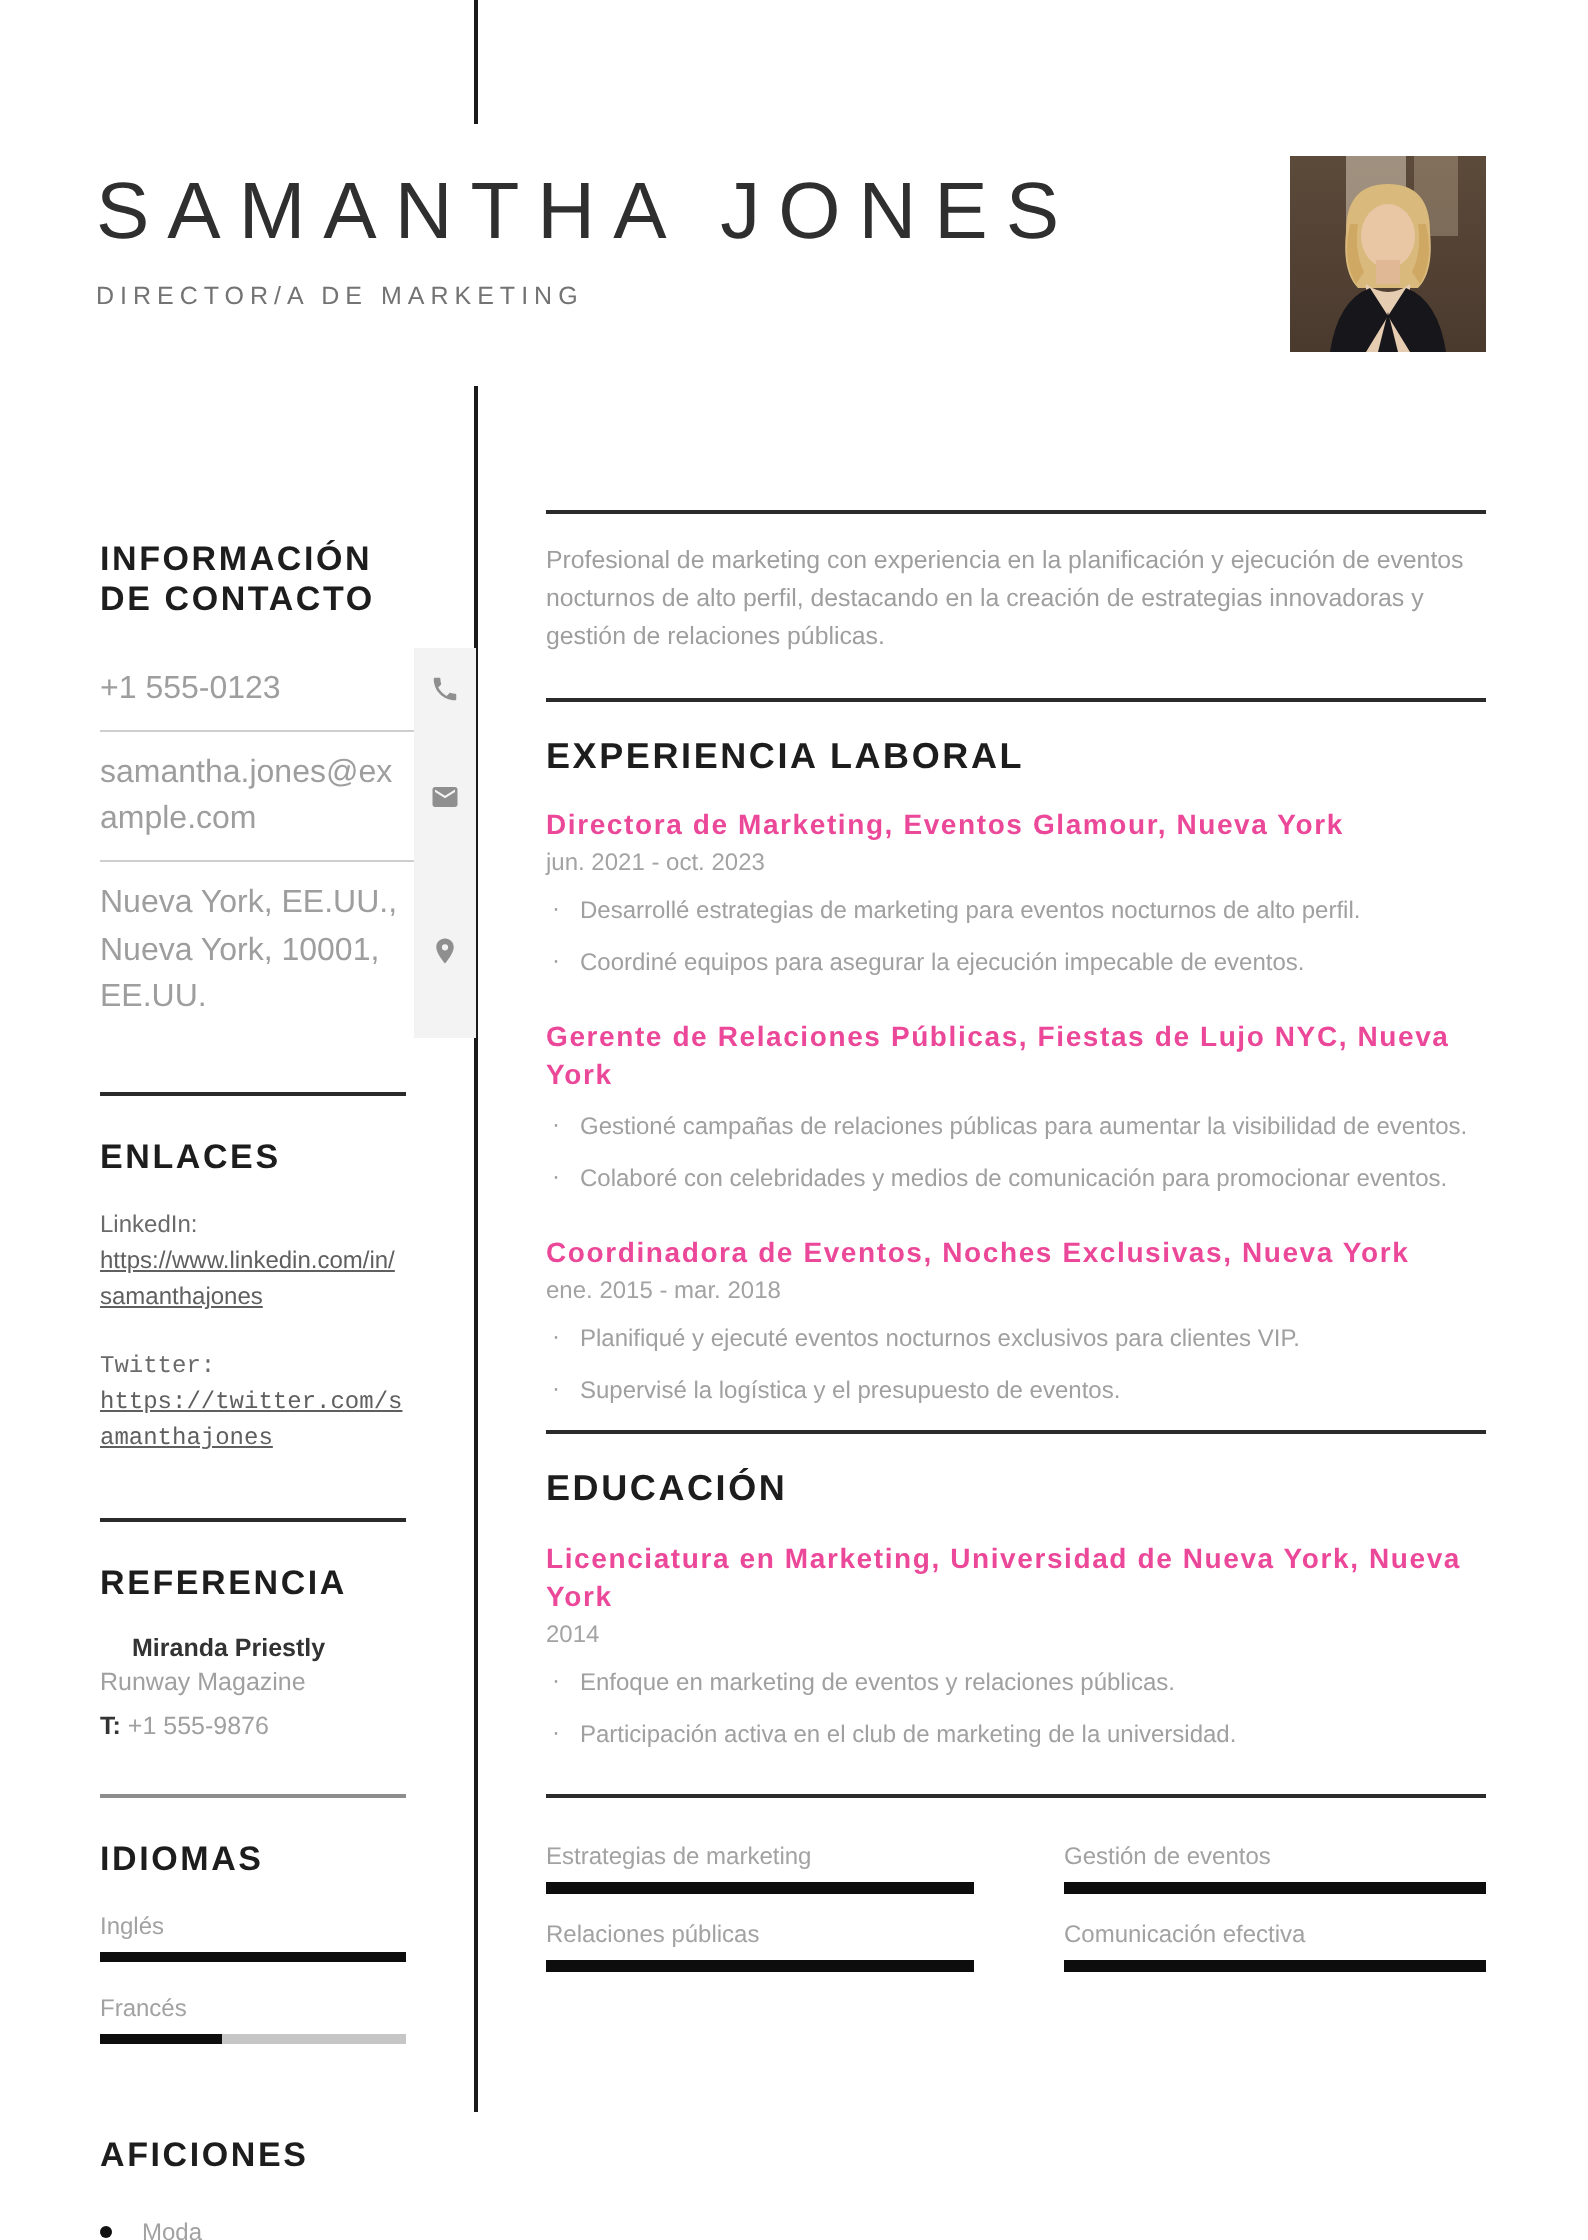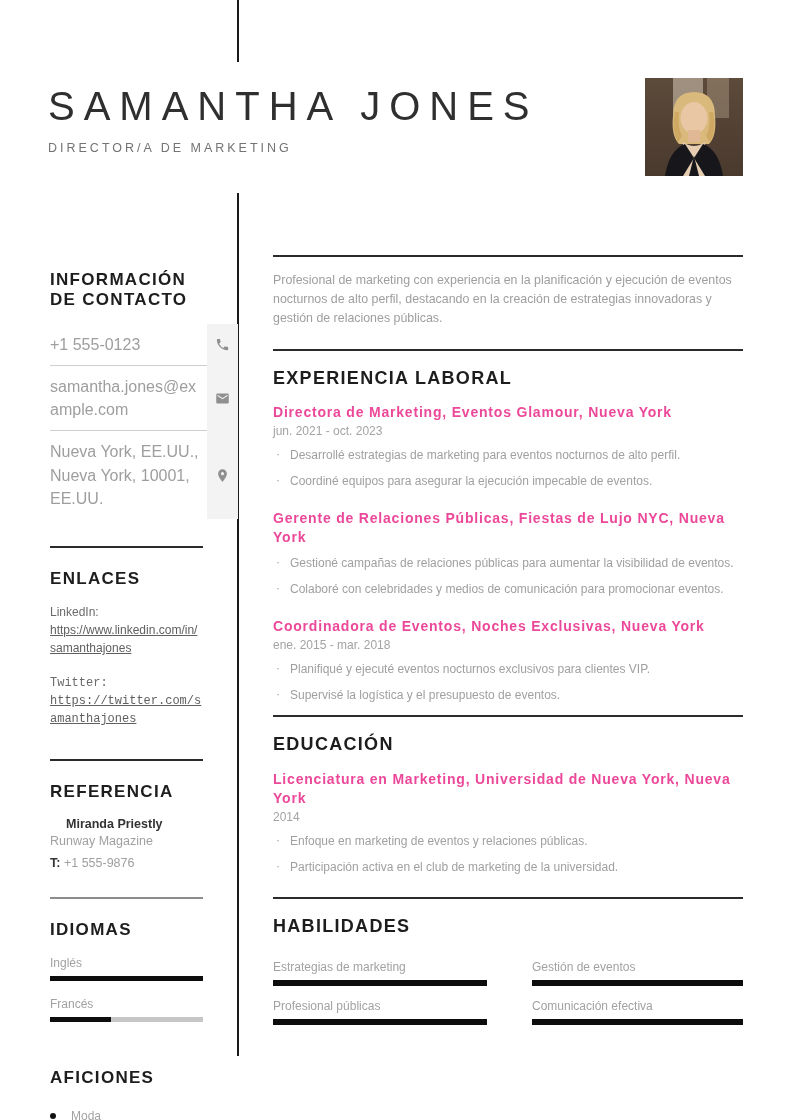--- a/index.html
+++ b/index.html
@@ -353,37 +353,36 @@
           <span class="bullet-text">Enfoque en marketing de eventos y relaciones públicas.</span>
         </div>
         <div class="bullet">
           <span class="bullet-dot">·</span>
           <span class="bullet-text">Participación activa en el club de marketing de la universidad.</span>
         </div>
       </div>
     </div>
 
     <div class="r-rule" style="margin-top:22px;"></div>
-    <div class="r-heading">HABILIDADES</div>
 
     <div class="skills-grid">
       <div class="skill">
         <div class="skill-label">Estrategias de marketing</div>
         <div class="skill-track">
           <div class="skill-fill" style="width: 100%;"></div>
         </div>
       </div>
       <div class="skill">
         <div class="skill-label">Gestión de eventos</div>
         <div class="skill-track">
           <div class="skill-fill" style="width: 100%;"></div>
         </div>
       </div>
       <div class="skill">
-        <div class="skill-label">Profesional públicas</div>
+        <div class="skill-label">Relaciones públicas</div>
         <div class="skill-track">
           <div class="skill-fill" style="width: 100%;"></div>
         </div>
       </div>
       <div class="skill">
         <div class="skill-label">Comunicación efectiva</div>
         <div class="skill-track">
           <div class="skill-fill" style="width: 100%;"></div>
         </div>
       </div>

